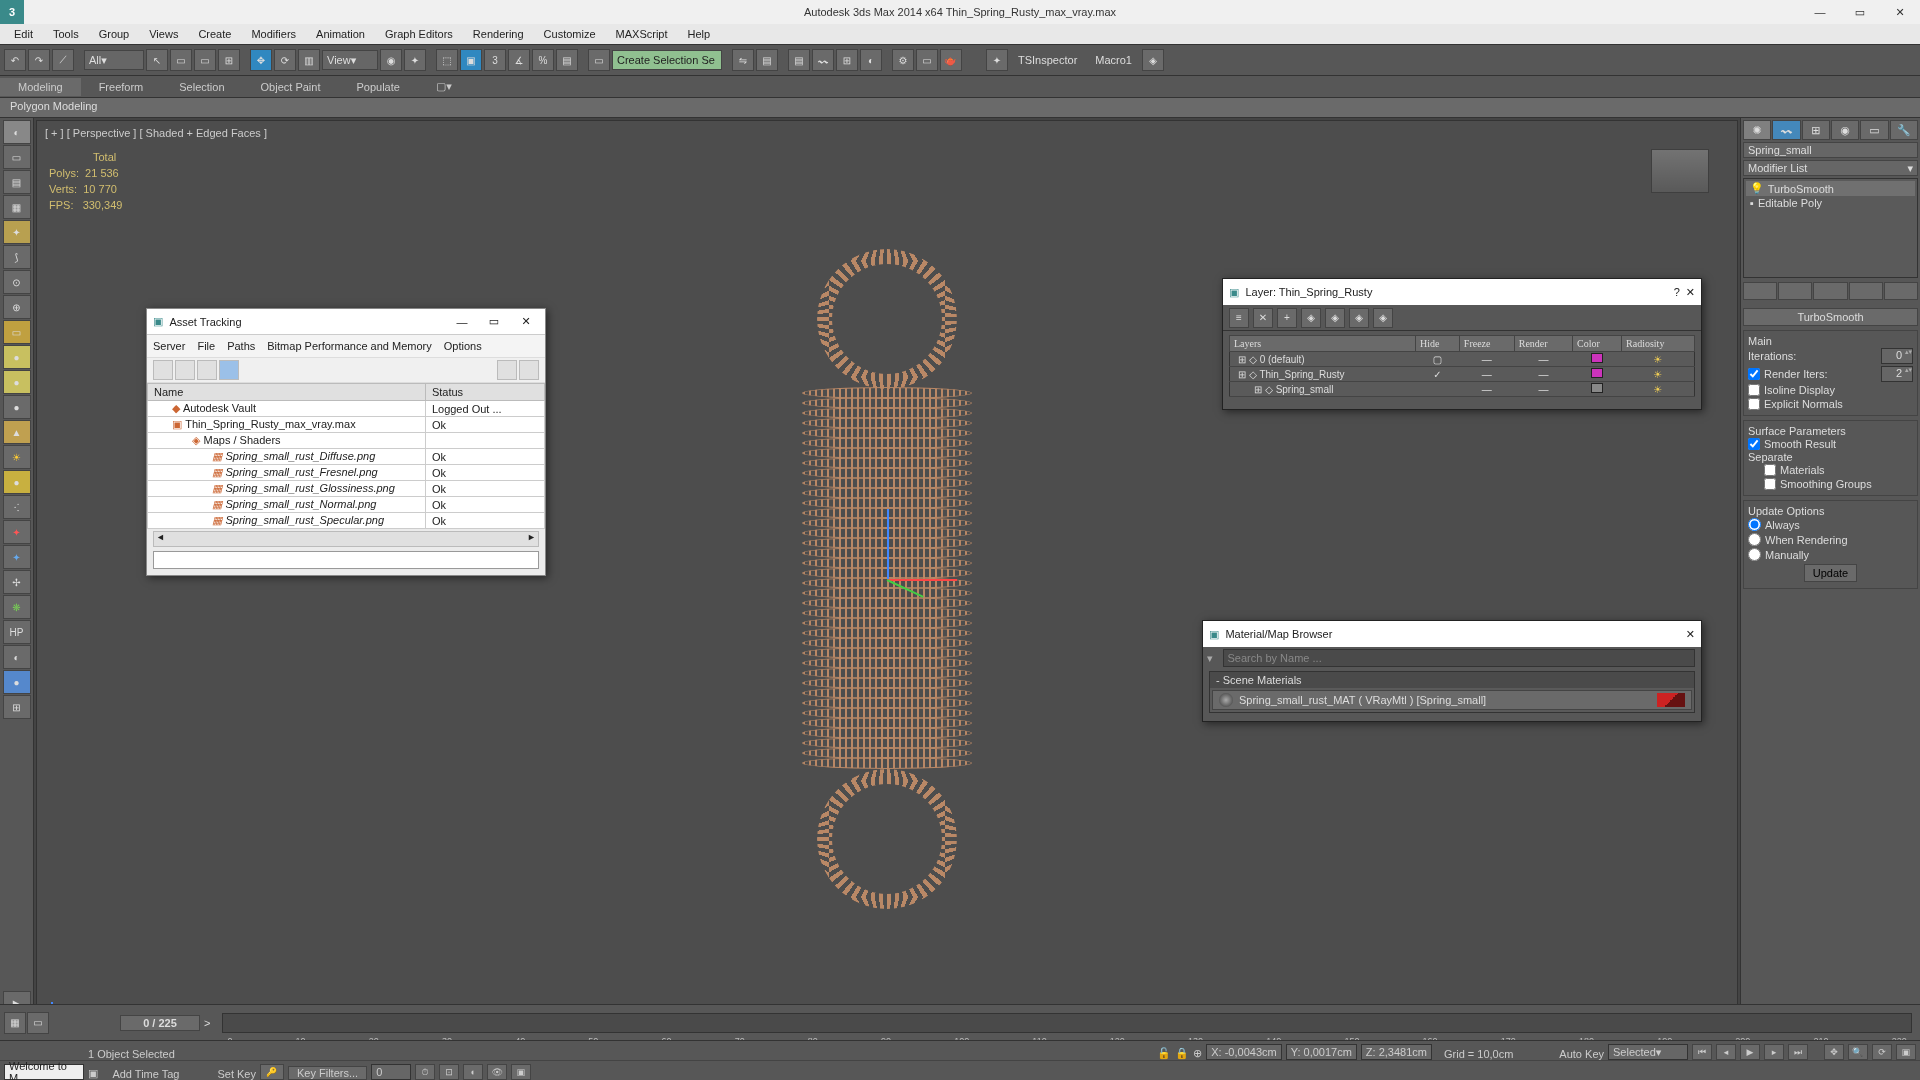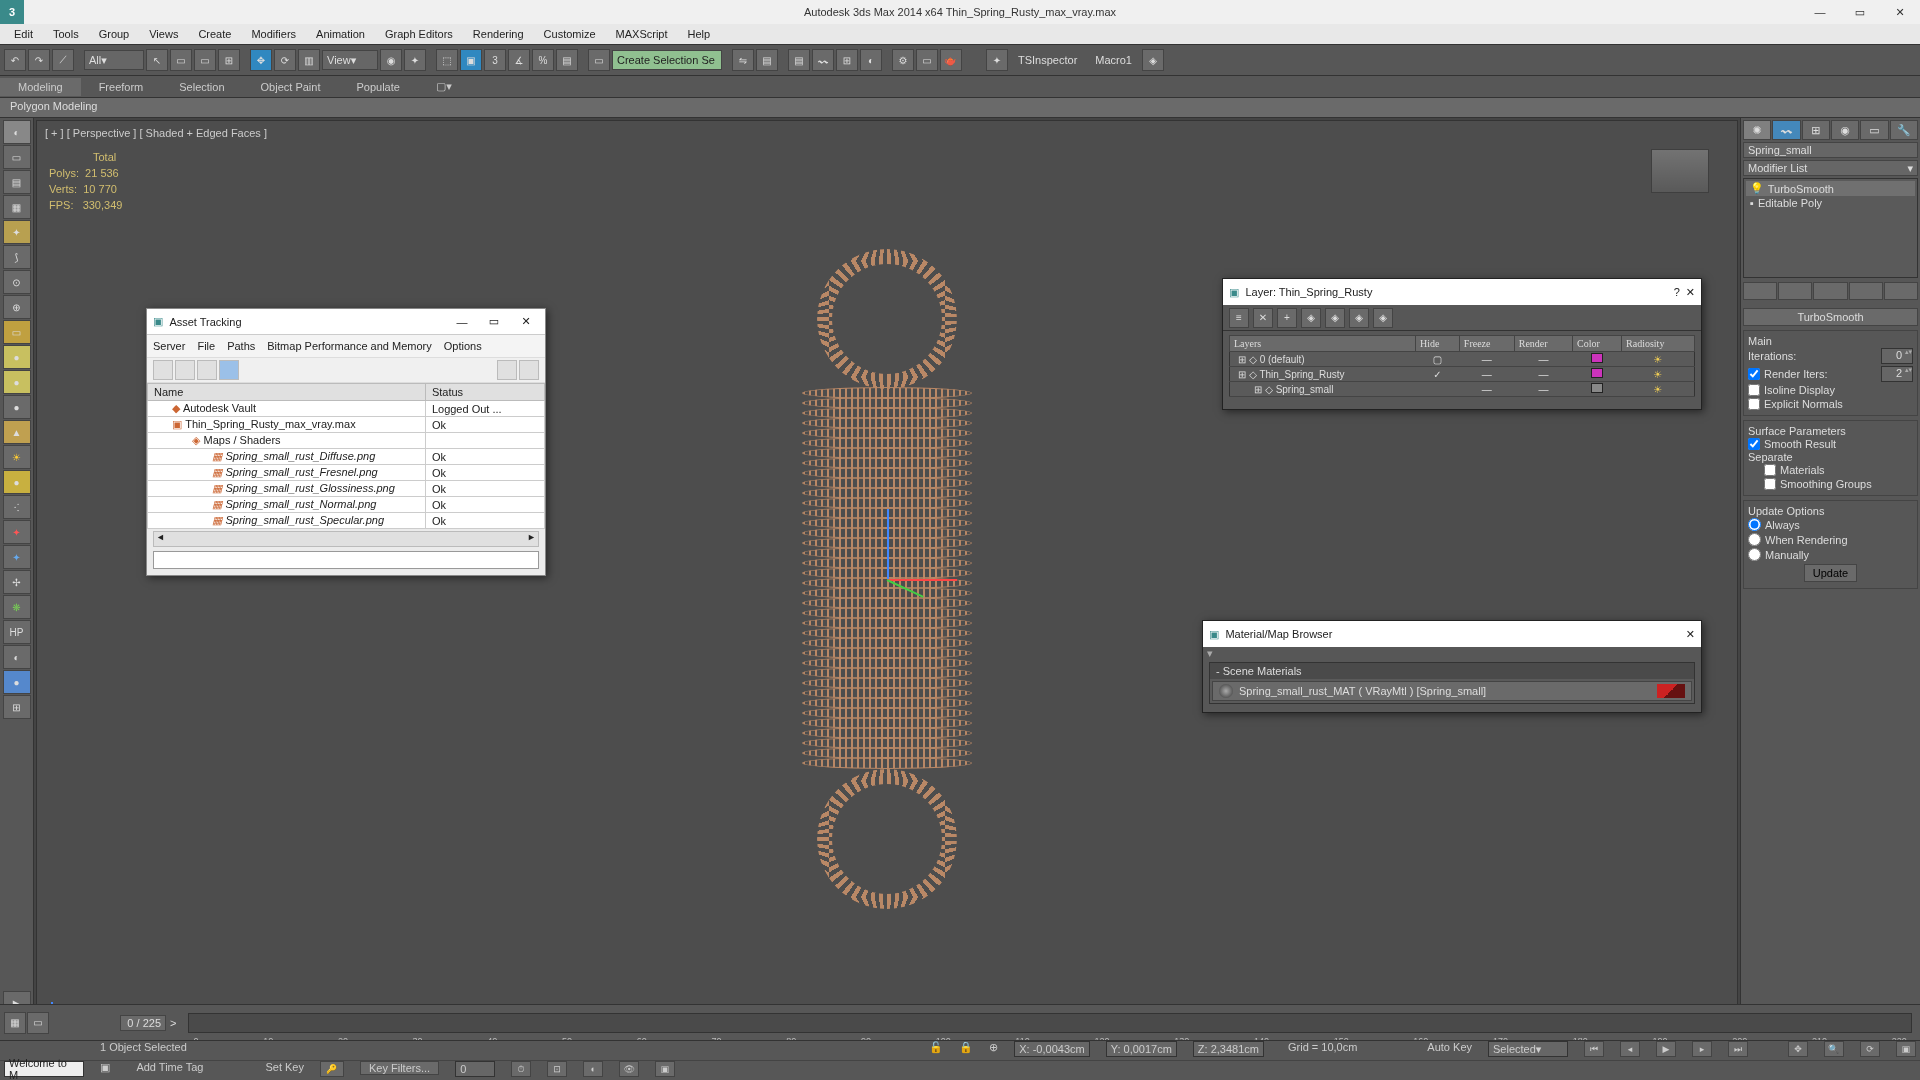--- a/index.html
+++ b/index.html
@@ -99,27 +99,27 @@
 #mat-popup { top:620px; right:218px; width:500px; }
 #mat-popup .search { margin:2px 6px; height:18px; background:#4a4a4a; border:1px solid #333; padding:0 4px; color:#888; display:flex; align-items:center;}
 #mat-popup .section { margin:2px 6px; background:#5a5a5a; border:1px solid #333; }
 #mat-popup .section-hdr { background:#4a4a4a; padding:2px 6px; }
 #mat-popup .mat-row { padding:2px 6px; background:#6a6a6a; margin:2px; border:1px solid #444; display:flex; align-items:center; gap:6px;}
 #mat-popup .mat-row .matball { width:14px; height:14px; border-radius:50%; background:radial-gradient(#aaa,#333);}
 #mat-popup .mat-row .redmark { width:28px; height:14px; background:linear-gradient(135deg,#cc2222 50%,#661111 50%); margin-left:auto;}
 
 
 .timeline { position:absolute; left:0; right:0; bottom:40px; height:36px; background:#575757; border-top:1px solid #333; display:flex; align-items:center;}
-.timeline .slider-lbl { width:46px; text-align:right; background:#6a6a6a; border:1px solid #444; padding:1px 4px; margin-left:60px;}
+.timeline .slider-lbl { width:80px; text-align:center; background:#6a6a6a; border:1px solid #444; padding:1px 4px; margin-left:60px;font-weight:bold;}
 .timeline .track { flex:1; height:20px; background:#4a4a4a; border:1px solid #333; margin:0 8px; position:relative;}
 .timeline .ticks { position:absolute; inset:0; display:flex; justify-content:space-between; padding:0 4px;}
 .timeline .ticks span { font-size:9px; color:#bbb; position:relative; top:22px;}
 
 .statusbar { position:absolute; left:0; right:0; bottom:0; height:40px; background:#575757; border-top:1px solid #333; color:#ccc;}
-.statusbar .row { height:20px; display:flex; align-items:flex-start; padding:0 4px; gap:16px; border-bottom:1px solid #444;}
+.statusbar .row { height:20px; display:flex; align-items:flex-end; padding:0 4px; gap:4px; border-bottom:1px solid #444;}
 .coord { background:#666; border:1px solid #333; padding:0 4px; height:16px; display:flex; align-items:center;}
 .playbtn { width:20px; height:16px; background:#6a6a6a; border:1px solid #444; display:flex; align-items:center; justify-content:center; font-size:9px; cursor:pointer;}
 
 
 .spring { position:absolute; left:50%; top:50%; transform:translate(-50%,-50%); }
 .spring-coil { width:170px; height:12px; border:1px solid #b98866; border-radius:50%; margin-top:-2px; background:repeating-linear-gradient(90deg,#b98866 0 2px,transparent 2px 6px);}
 .spring-ring { width:140px; height:140px; border:12px solid transparent; border-radius:50%; background:repeating-conic-gradient(#b98866 0 4deg,transparent 4deg 8deg); margin:0 auto; -webkit-mask:radial-gradient(circle,transparent 55%,#000 56%);}
 .gizmo { position:absolute; left:50%; top:50%; width:1px; height:1px;}
 .gizmo .ax { position:absolute; }
 .gizmo .axz { width:2px; height:70px; background:#4488ff; left:0; top:-70px;}
@@ -528,20 +528,23 @@
 
 <div class="dpopup" id="mat-popup">
   <div class="ptitle">
     <span style="color:#3a8a8a">▣</span>
     <span>Material/Map Browser</span>
     <span class="spacer"></span>
     <span class="pbtn">✕</span>
   </div>
   <div style="display:flex; align-items:center;">
     <span style="padding:0 4px; color:#aaa">▾</span>
+    <div class="search" style="flex:1">
+        <span>Search by Name ...</span>
+      </div>
   </div>
   <div class="section">
     <div class="section-hdr">- <span>Scene Materials</span></div>
     <div class="mat-row">
       <div class="matball"></div>
       <span>Spring_small_rust_MAT ( VRayMtl ) [Spring_small]</span>
       <div class="redmark"></div>
     </div>
   </div>
   <div style="height:6px"></div>

